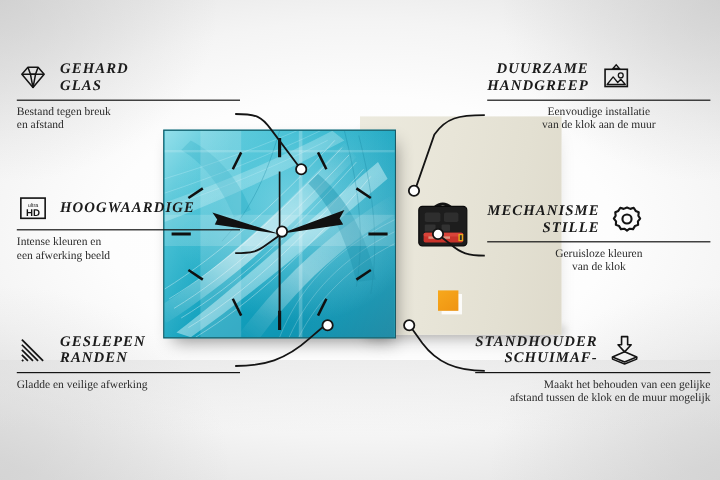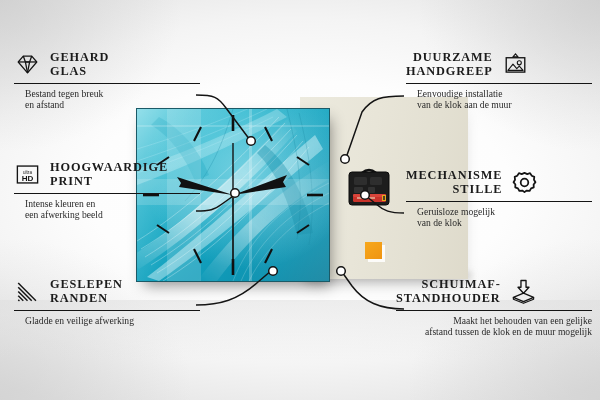--- a/index.html
+++ b/index.html
@@ -21,32 +21,33 @@
   .vig.br{right:0;bottom:0;width:190px;height:160px;background:radial-gradient(ellipse at 100% 100%, rgba(199,199,199,.5) 0%, rgba(210,210,210,0) 72%);}
 
   
   .feat{position:absolute;}
   .feat .head{display:flex;align-items:center;gap:9px;}
   .feat .titles{
     font-family:"Liberation Serif", serif;
     font-weight:700;letter-spacing:.9px;color:#1b1b1b;
     font-size:12.3px;line-height:14.4px;text-transform:uppercase;
     white-space:nowrap;
+    font-style:italic;
   }
   .feat .rule{height:1px;background:#141414;margin-top:4px;}
   .feat .desc{
     font-family:"Liberation Serif", serif;
-    font-size:9.6px;line-height:11.6px;color:#2a2a2a;margin-top:4px;margin-left:11px;
+    font-size:9.6px;line-height:11.6px;color:#2a2a2a;margin-top:4px;
   }
   .feat.left .head{justify-content:flex-start;}
   .feat.left .titles{text-align:left;}
   .feat.left .desc{text-align:left;}
   .feat.right .head{}
   .feat.right .titles{text-align:right;}
-  .feat.right .desc{text-align:left;}
+  .feat.right .desc{text-align:center;}
   .feat.center-desc .desc{text-align:right;}
 
   .ic{width:27px;height:27px;flex:0 0 27px;display:block;}
   .ic svg{display:block;width:27px;height:27px;}
 
   
   #f-glas   {left:14px; top:50px;  width:186px;}
   #f-print  {left:14px; top:160px; width:186px;}
   #f-randen {left:14px; top:277px; width:186px;}
   #f-greep  {right:8px; top:50px;  width:186px;}
@@ -301,21 +302,20 @@
     <div class="head">
       <span class="ic">
         <svg viewBox="0 0 32 32">
           <rect x="4" y="6" width="24" height="20" fill="none" stroke="#141414" stroke-width="1.6"></rect>
           <text x="16" y="15" font-family="Liberation Sans, sans-serif" font-size="5.4" text-anchor="middle" fill="#141414">ultra</text>
           <text x="16" y="23.4" font-family="Liberation Sans, sans-serif" font-size="9.6" font-weight="bold" text-anchor="middle" fill="#141414">HD</text>
         </svg>
       </span>
       <div class="titles">
         <div>HOOGWAARDIGE</div>
-        <div>PRINT</div>
       </div>
     </div>
     <div class="rule"></div>
     <div class="desc">
       <div>Intense kleuren en</div>
       <div>een afwerking beeld</div>
     </div>
   </div>
 
   <div class="feat left" id="f-randen">
@@ -374,30 +374,30 @@
         <svg viewBox="0 0 32 32">
           <g fill="none" stroke="#141414" stroke-width="2.1" stroke-linejoin="round">
             <path d="M16 4.6 L19.3 6 L22.6 4.9 L24.6 8 L27.6 9.3 L27.2 12.8 L29 15.6 L26.8 18.3 L27 21.8 L23.8 23 L22 26 L18.6 25.6 L16 27.4 L13.4 25.6 L10 26 L8.2 23 L5 21.8 L5.2 18.3 L3 15.6 L4.8 12.8 L4.4 9.3 L7.4 8 L9.4 4.9 L12.7 6 Z"></path>
             <circle cx="16" cy="16" r="4.5"></circle>
           </g>
         </svg>
       </span>
     </div>
     <div class="rule"></div>
     <div class="desc">
-      <div>Geruisloze mogelijk</div>
+      <div>Geruisloze kleuren</div>
       <div>van de klok</div>
     </div>
   </div>
 
   <div class="feat right center-desc" id="f-stand">
     <div class="head">
       <div class="titles">
+        <div>STANDHOUDER</div>
         <div>SCHUIMAF-</div>
-        <div>STANDHOUDER</div>
       </div>
       <span class="ic">
         <svg viewBox="0 0 32 32">
           <path d="M13 3 L19 3 L19 11 L22.5 11 L16 18 L9.5 11 L13 11 Z" fill="none" stroke="#141414" stroke-width="1.6" stroke-linejoin="round"></path>
           <path d="M16 18 L4 23 L16 28 L28 23 Z" fill="none" stroke="#141414" stroke-width="1.6" stroke-linejoin="round"></path>
           <path d="M4 23 L4 25.2 L16 30 L28 25.2 L28 23" fill="none" stroke="#141414" stroke-width="1.4" stroke-linejoin="round"></path>
         </svg>
       </span>
     </div>
     <div class="rule"></div>

